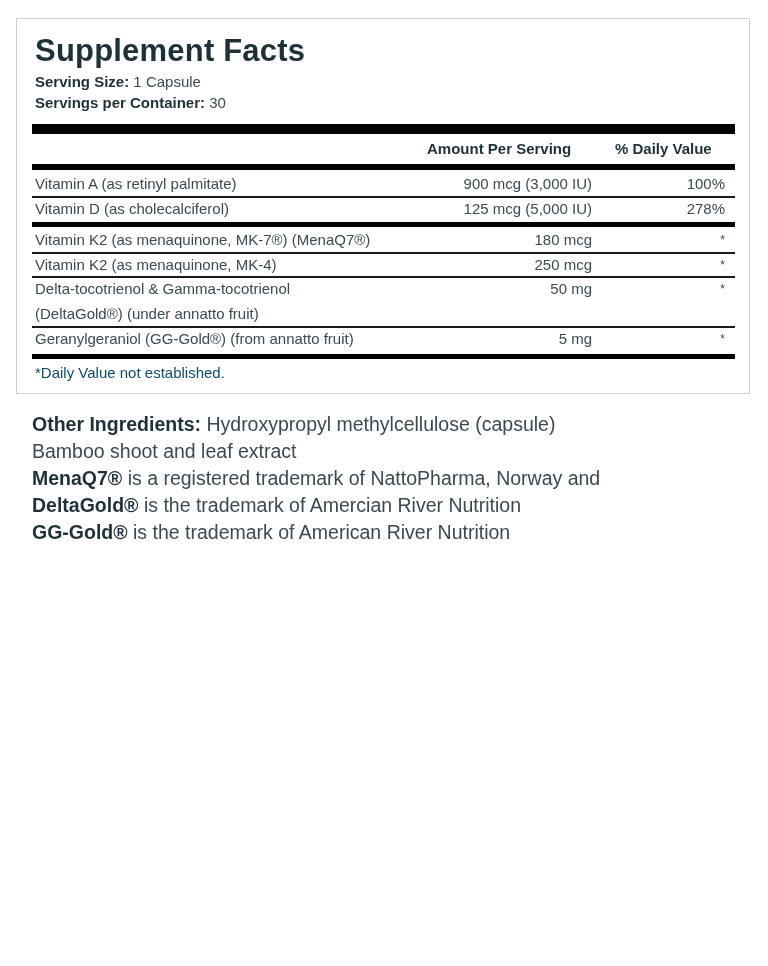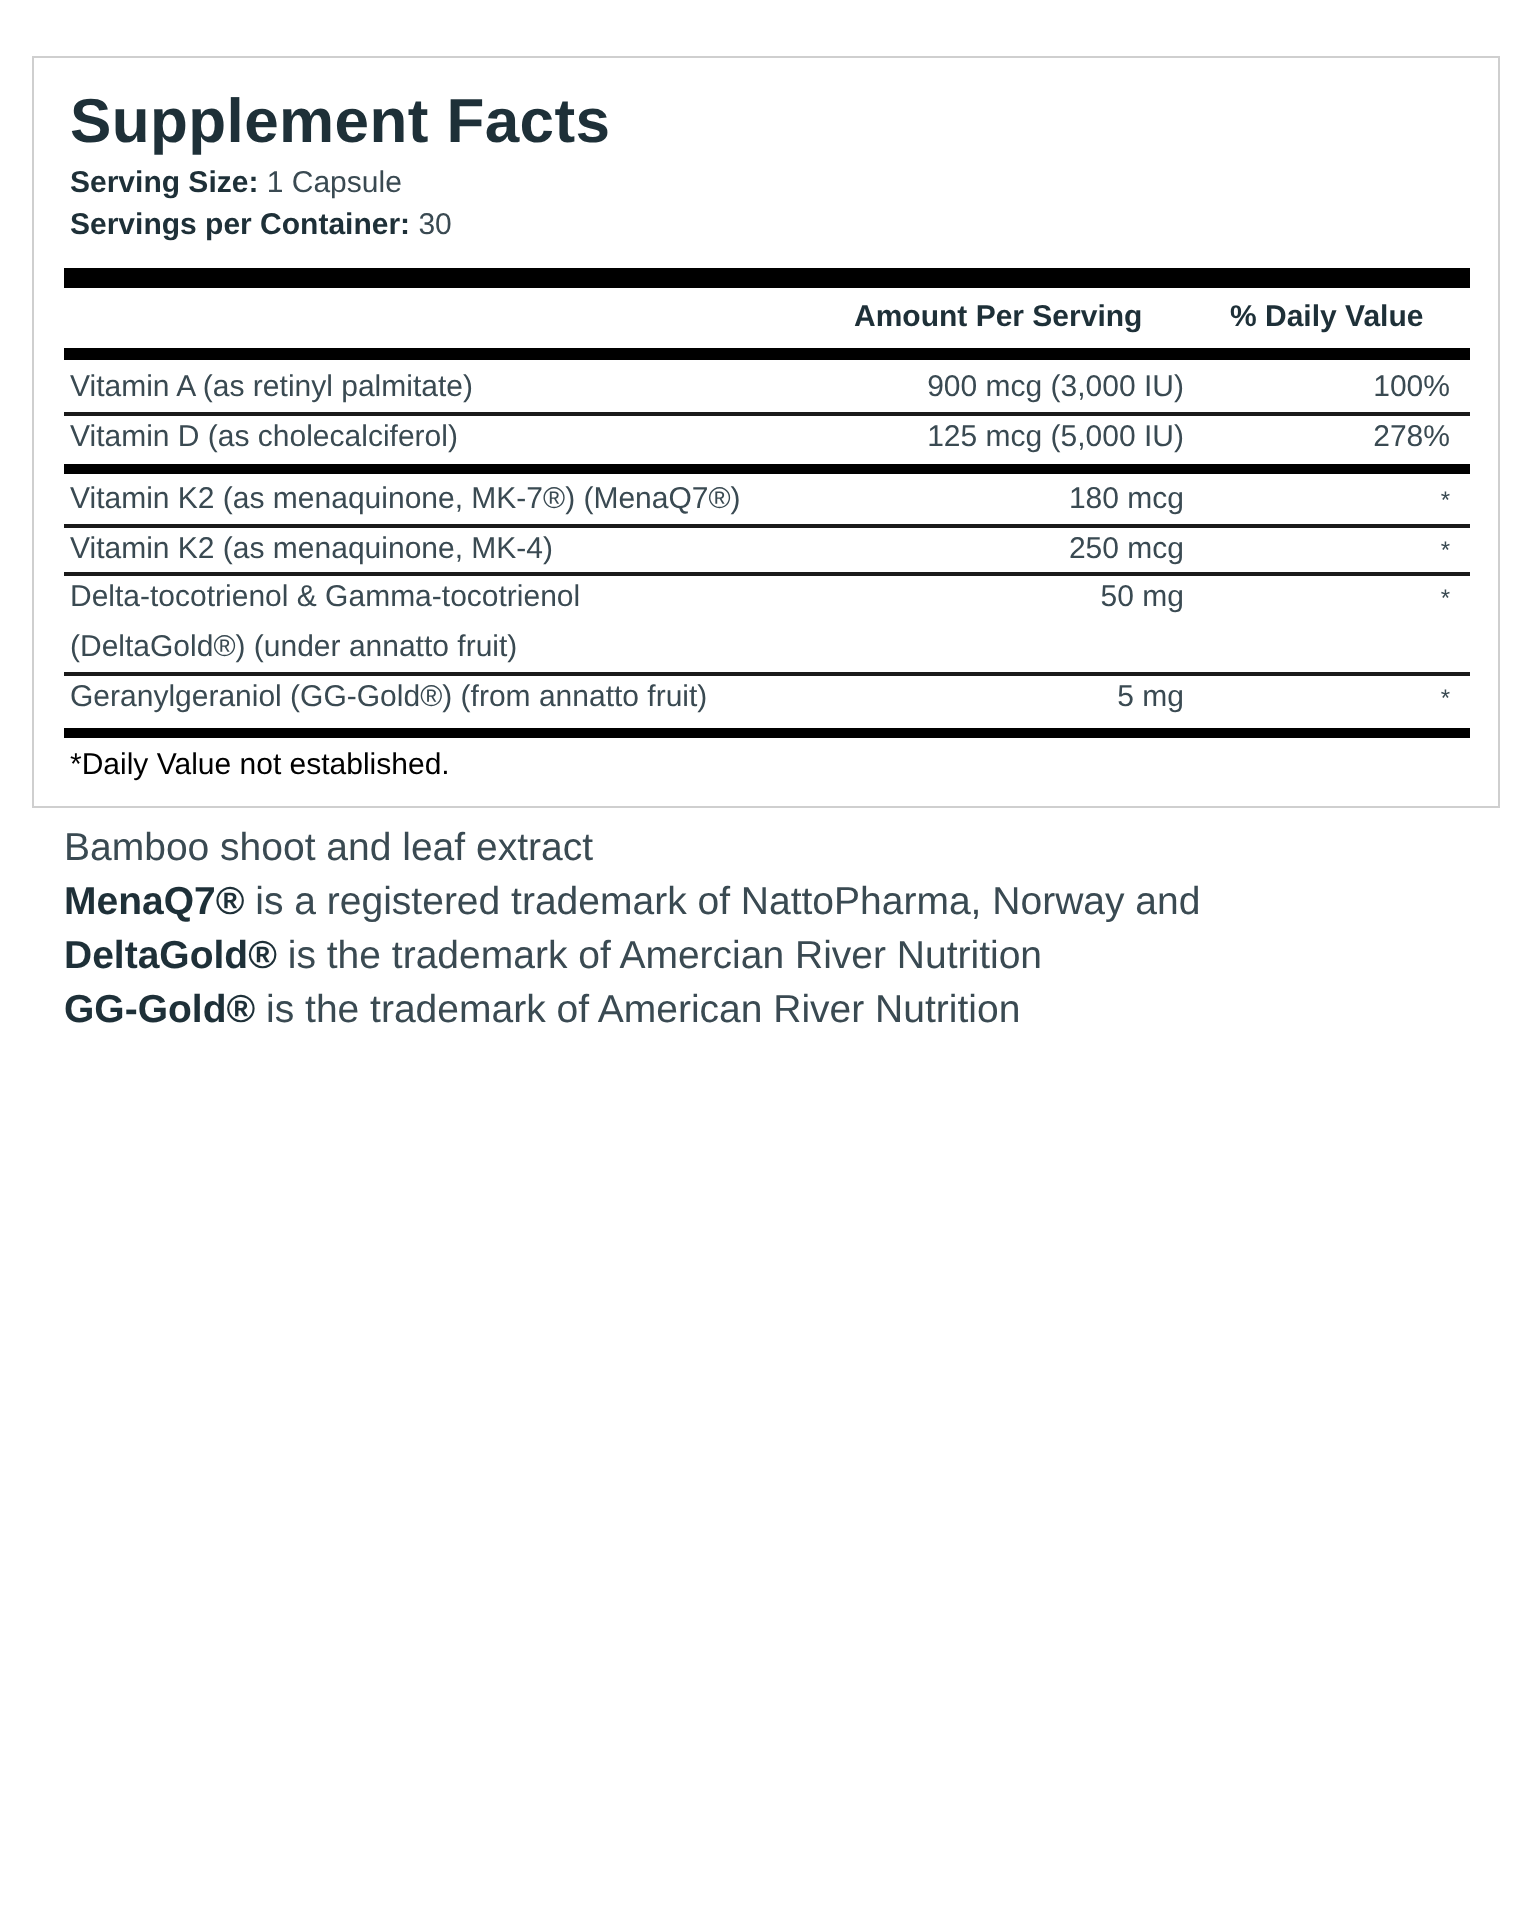--- a/index.html
+++ b/index.html
@@ -1,29 +1,29 @@
 <!DOCTYPE html>
 <html><head>
 <meta charset="utf-8">
 <style>
   html, body { margin:0; padding:0; background:#ffffff; }
   body { width:768px; height:966px; position:relative; font-family:"Liberation Sans", sans-serif; color:#3a4a52; }
-  .panel { position:absolute; left:16px; top:28px; width:734px; height:376px; border:1px solid #cfcfcf; box-sizing:border-box; background:#fff; }
+  .panel { position:absolute; left:16px; top:18px; width:734px; height:376px; border:1px solid #cfcfcf; box-sizing:border-box; background:#fff; }
   .title { position:absolute; left:18px; top:14px; font-size:31px; font-weight:bold; color:#1e3038; letter-spacing:0.2px; }
   .serv { position:absolute; left:18px; font-size:15px; color:#3a4a52; }
   .serv b { color:#1e3038; }
   .bar { position:absolute; left:15px; width:703px; background:#000; }
   .hdr { position:absolute; top:121px; font-size:15px; font-weight:bold; color:#1e3038; }
   .row { position:absolute; left:15px; width:703px; font-size:15px; color:#3a4a52; }
   .row .name { position:absolute; left:3px; top:0; line-height:24px; }
   .row .amt { position:absolute; right:143px; top:0; line-height:24px; text-align:right; white-space:nowrap; }
   .row .dv { position:absolute; right:10px; top:0; line-height:24px; text-align:right; }
   .row .dv.star { font-size:12px; }
   .thin { position:absolute; left:15px; width:703px; height:2px; background:#1a1a1a; }
-  .foot { position:absolute; left:18px; top:345px; font-size:15px; color:#000000; }
+  .foot { position:absolute; left:18px; top:345px; font-size:15px; color:#0c4a6e; }
   .other { position:absolute; left:32px; top:411px; width:720px; font-size:19.5px; line-height:27px; color:#3a4a52; }
   .other b { color:#1e3038; }
   .other div { white-space:nowrap; }
 </style>
 </head>
 <body>
 
 <div class="panel">
   <div class="title">Supplement Facts</div>
   <div class="serv" style="top:54px;"><b>Serving Size:</b><span> 1 Capsule</span></div>
@@ -74,17 +74,18 @@
     <span class="name">Geranylgeraniol (GG-Gold®) (from annatto fruit)</span>
     <span class="amt">5 mg</span>
     <span class="dv star">*</span>
   </div>
   <div class="bar" style="top:335px;height:5px;"></div>
 
   <div class="foot">*Daily Value not established.</div>
 </div>
 
 <div class="other">
+  <div><b>Other Ingredients:</b><span> Hydroxypropyl methylcellulose (capsule)</span></div>
   <div><b></b><span>Bamboo shoot and leaf extract</span></div>
   <div><b>MenaQ7®</b><span> is a registered trademark of NattoPharma, Norway and</span></div>
   <div><b>DeltaGold®</b><span> is the trademark of Amercian River Nutrition</span></div>
   <div><b>GG-Gold®</b><span> is the trademark of American River Nutrition</span></div>
 </div>
 
 </body></html>

